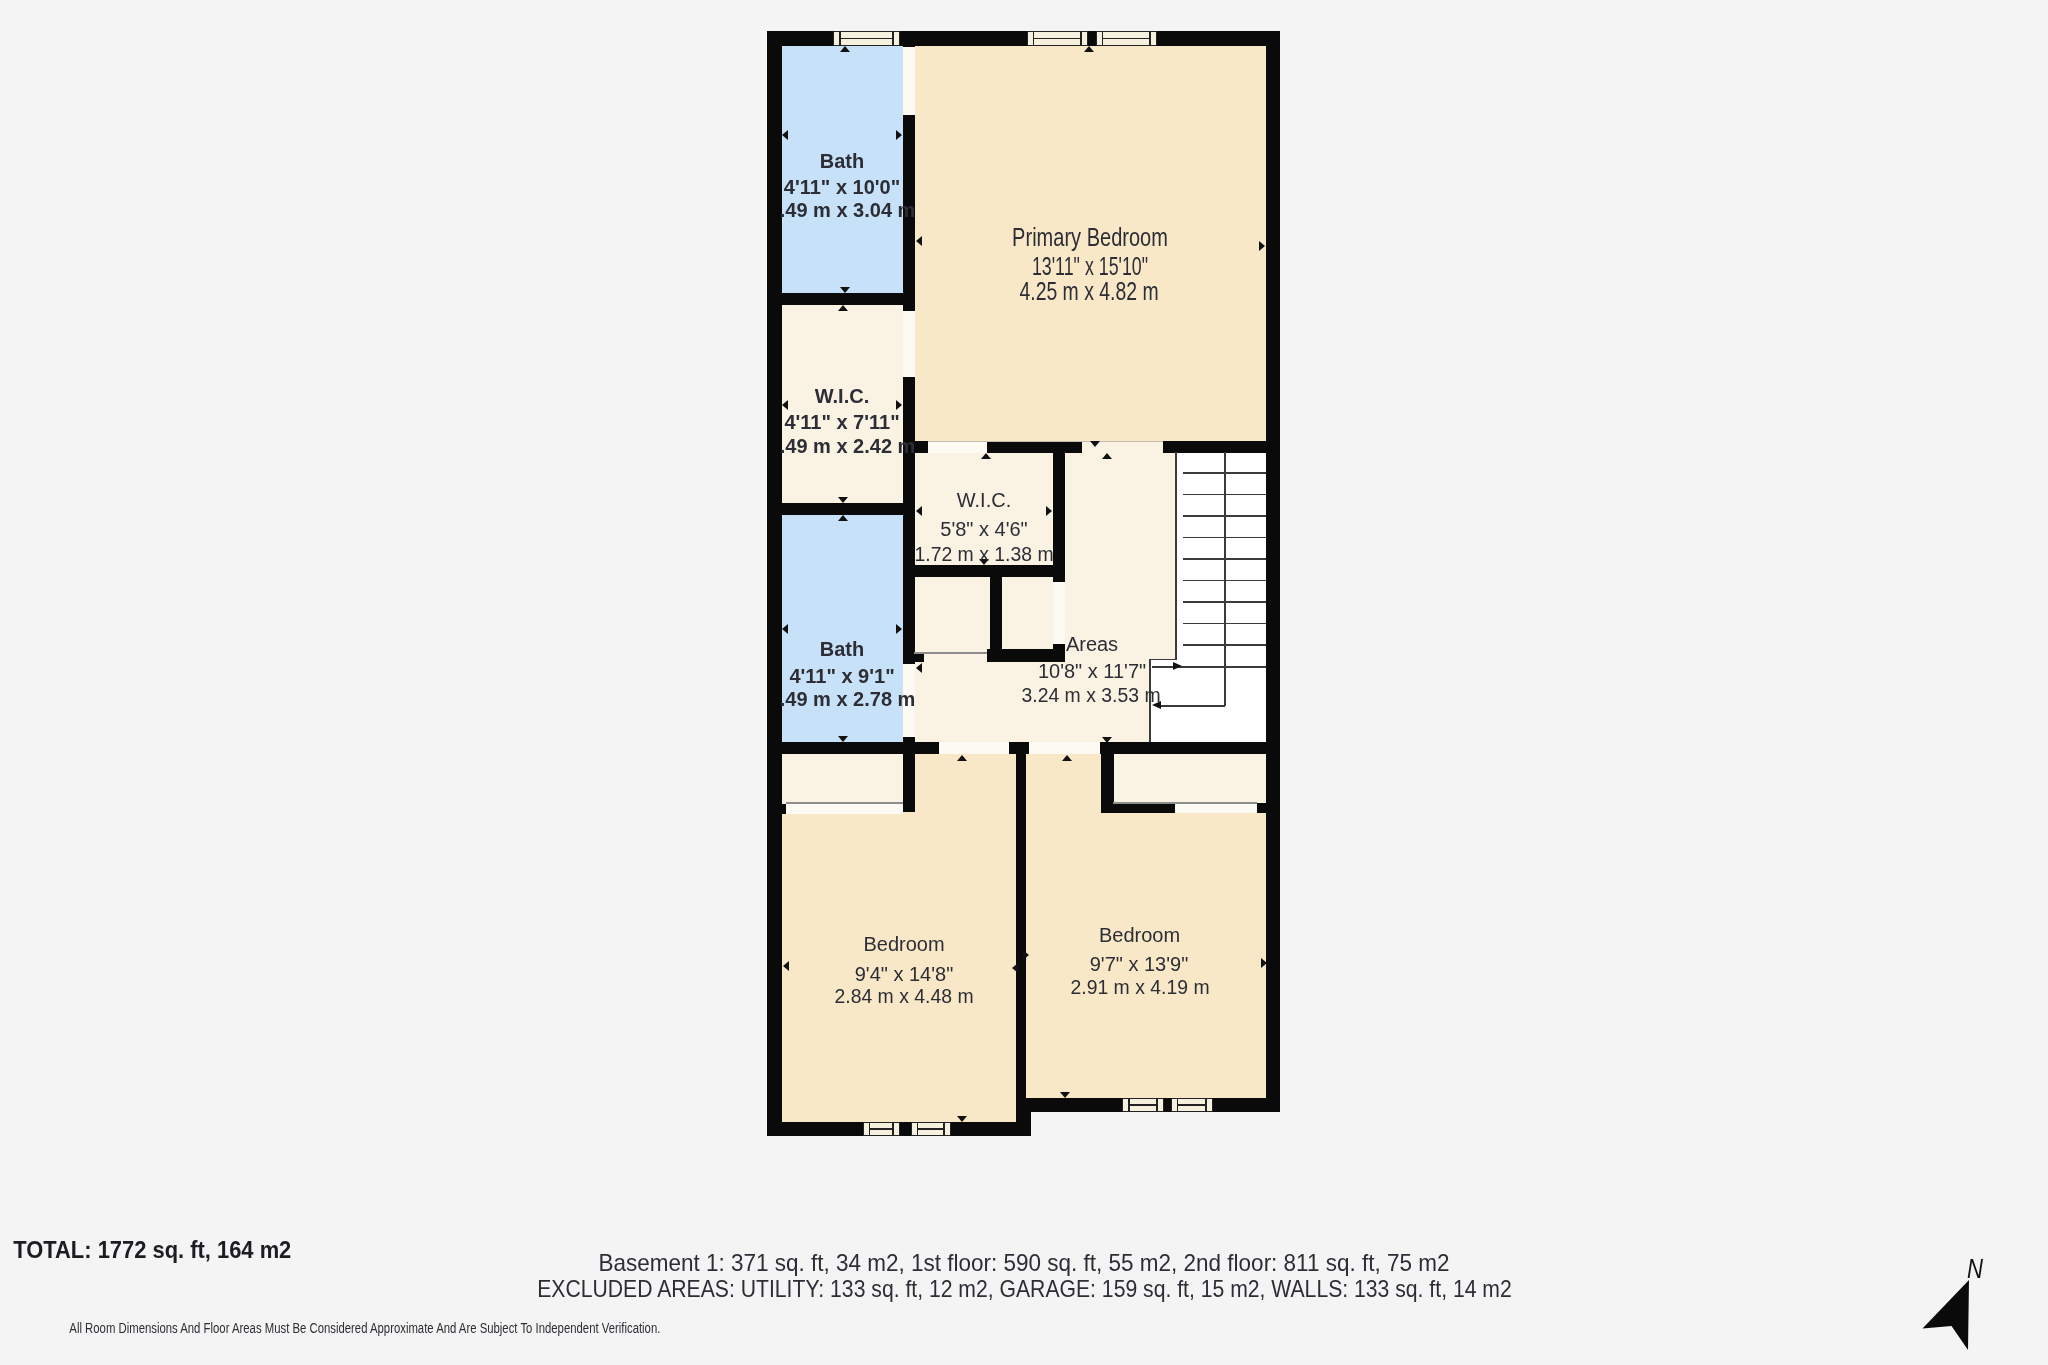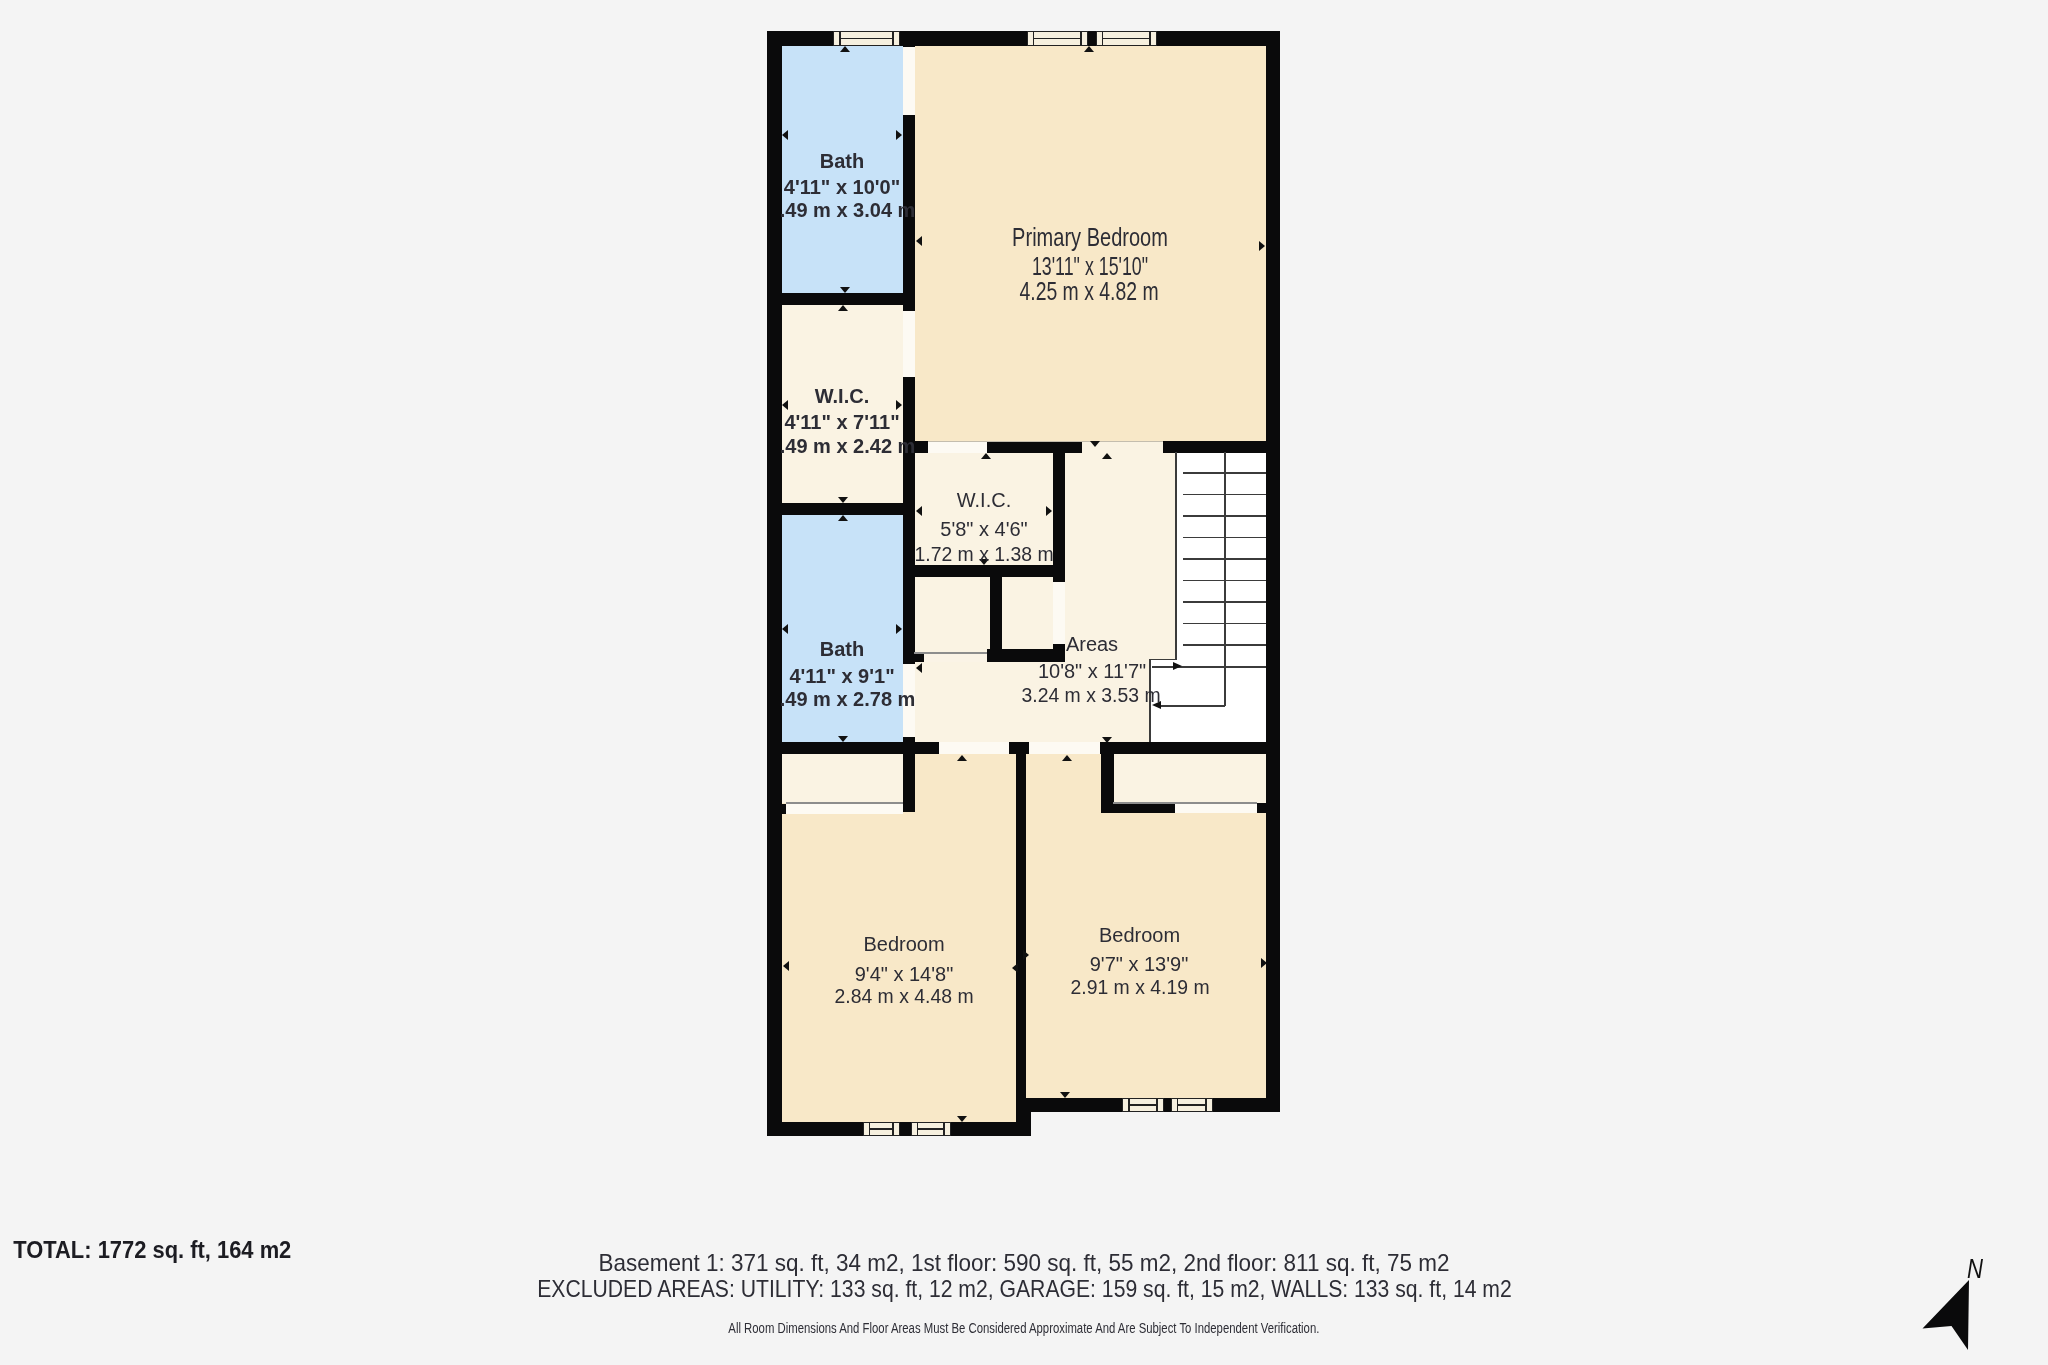--- a/index.html
+++ b/index.html
@@ -322,21 +322,21 @@
 </div>
 
 <div style="position:absolute;left:0;top:1250px;width:2048px;text-align:center;">
   <span style="display:inline-block;font-size:24px;line-height:25px;color:#2d2d35;transform:scaleX(0.937);">Basement 1: 371 sq. ft, 34 m2, 1st floor: 590 sq. ft, 55 m2, 2nd floor: 811 sq. ft, 75 m2</span>
 </div>
 
 <div style="position:absolute;left:0;top:1276px;width:2048px;text-align:center;">
   <span style="display:inline-block;font-size:24px;line-height:25px;color:#2d2d35;transform:scaleX(0.882);">EXCLUDED AREAS: UTILITY: 133 sq. ft, 12 m2, GARAGE: 159 sq. ft, 15 m2, WALLS: 133 sq. ft, 14 m2</span>
 </div>
 
-<div style="position:absolute;left:0;top:1319px;width:2048px;text-align:center;">
+<div style="position:absolute;left:0;top:1319px;width:2048px;">
   <span style="display:inline-block;font-size:14px;line-height:15px;color:#2d2d35;transform:scaleX(0.81);">All Room Dimensions And Floor Areas Must Be Considered Approximate And Are Subject To Independent Verification.</span>
 </div>
 
 <div style="position:absolute;left:1890px;top:1240px;width:130px;height:120px;">
   <svg width="130" height="120" viewBox="0 0 130 120">
 
     <text x="77" y="38" font-family="Liberation Sans,sans-serif" font-size="27" font-style="italic" fill="#111" textLength="16" lengthAdjust="spacingAndGlyphs">N</text>
 
     <polygon points="79,40 32.5,88.5 61.5,86 78,110" fill="#0a0a0b"></polygon>
   </svg>

